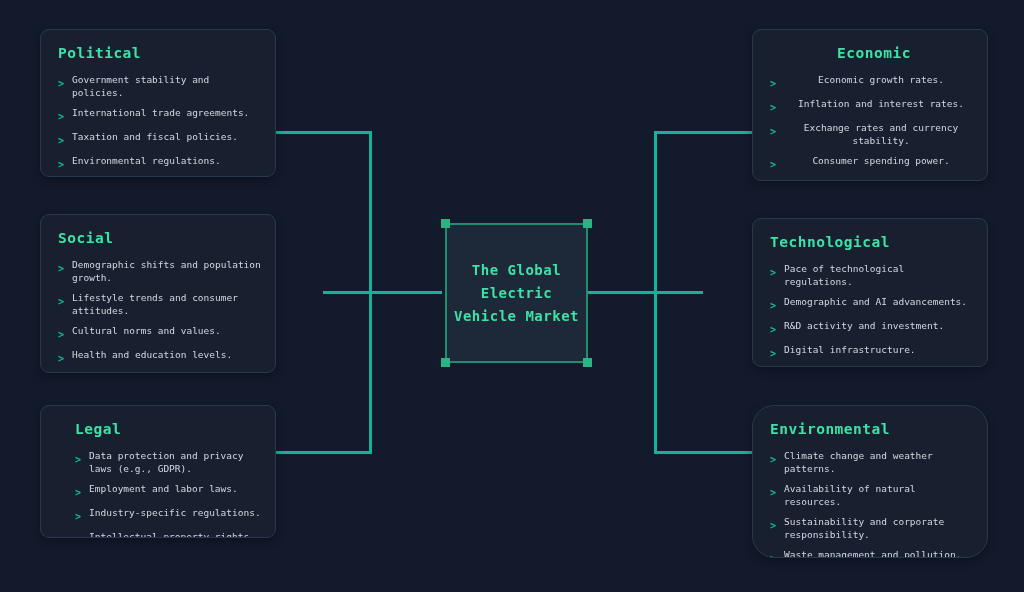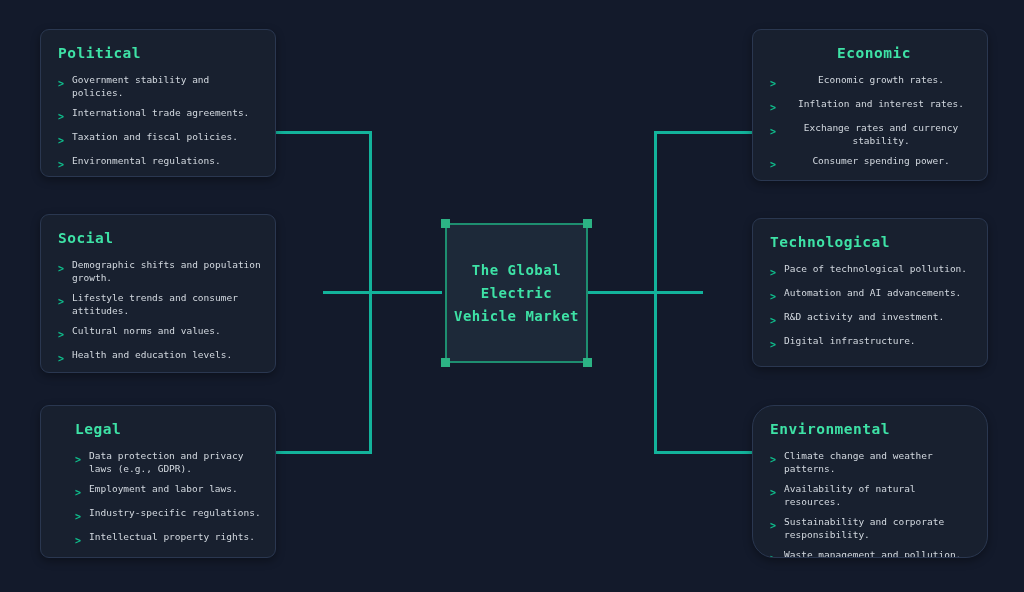--- a/index.html
+++ b/index.html
@@ -42,21 +42,21 @@
     box-sizing:border-box;
     background:var(--box-bg);
     border:1px solid var(--box-border);
     border-radius:9px;
     padding:14px 9px 8px 17px;
     box-shadow:0 3px 8px rgba(0,0,0,0.35);
     overflow:hidden;
   }
   .pos-political     {left:40px; top:29px;  height:148px;}
   .pos-social        {left:40px; top:214px; height:159px;}
-  .pos-legal         {left:40px; top:405px; height:153px;padding-left:34px;}
+  .pos-legal         {left:40px; top:405px; height:133px;padding-left:34px;}
   .pos-economic      {left:752px;top:29px;  height:152px;text-align:center;}
   .pos-technological {left:752px;top:218px; height:149px;}
   .pos-environmental {left:752px;top:405px; height:153px;border-radius:22px;}
   .cat-title{
     margin:0 0 12px 0;
     font-size:14.5px;
     line-height:18px;
     font-weight:bold;
     color:var(--heading);
     letter-spacing:0.5px;
@@ -213,25 +213,25 @@
           <span class="item-text">Consumer spending power.</span>
         </li>
       </ul>
   </section>
 
   <section class="cat-box pos-technological">
     <h2 class="cat-title">Technological</h2>
     <ul class="cat-items">
         <li>
           <span class="chev">&gt;</span>
-          <span class="item-text">Pace of technological pollution.</span>
-        </li>
-        <li>
-          <span class="chev">&gt;</span>
-          <span class="item-text">Automation and AI advancements.</span>
+          <span class="item-text">Pace of technological regulations.</span>
+        </li>
+        <li>
+          <span class="chev">&gt;</span>
+          <span class="item-text">Demographic and AI advancements.</span>
         </li>
         <li>
           <span class="chev">&gt;</span>
           <span class="item-text">R&amp;D activity and investment.</span>
         </li>
         <li>
           <span class="chev">&gt;</span>
           <span class="item-text">Digital infrastructure.</span>
         </li>
       </ul>

